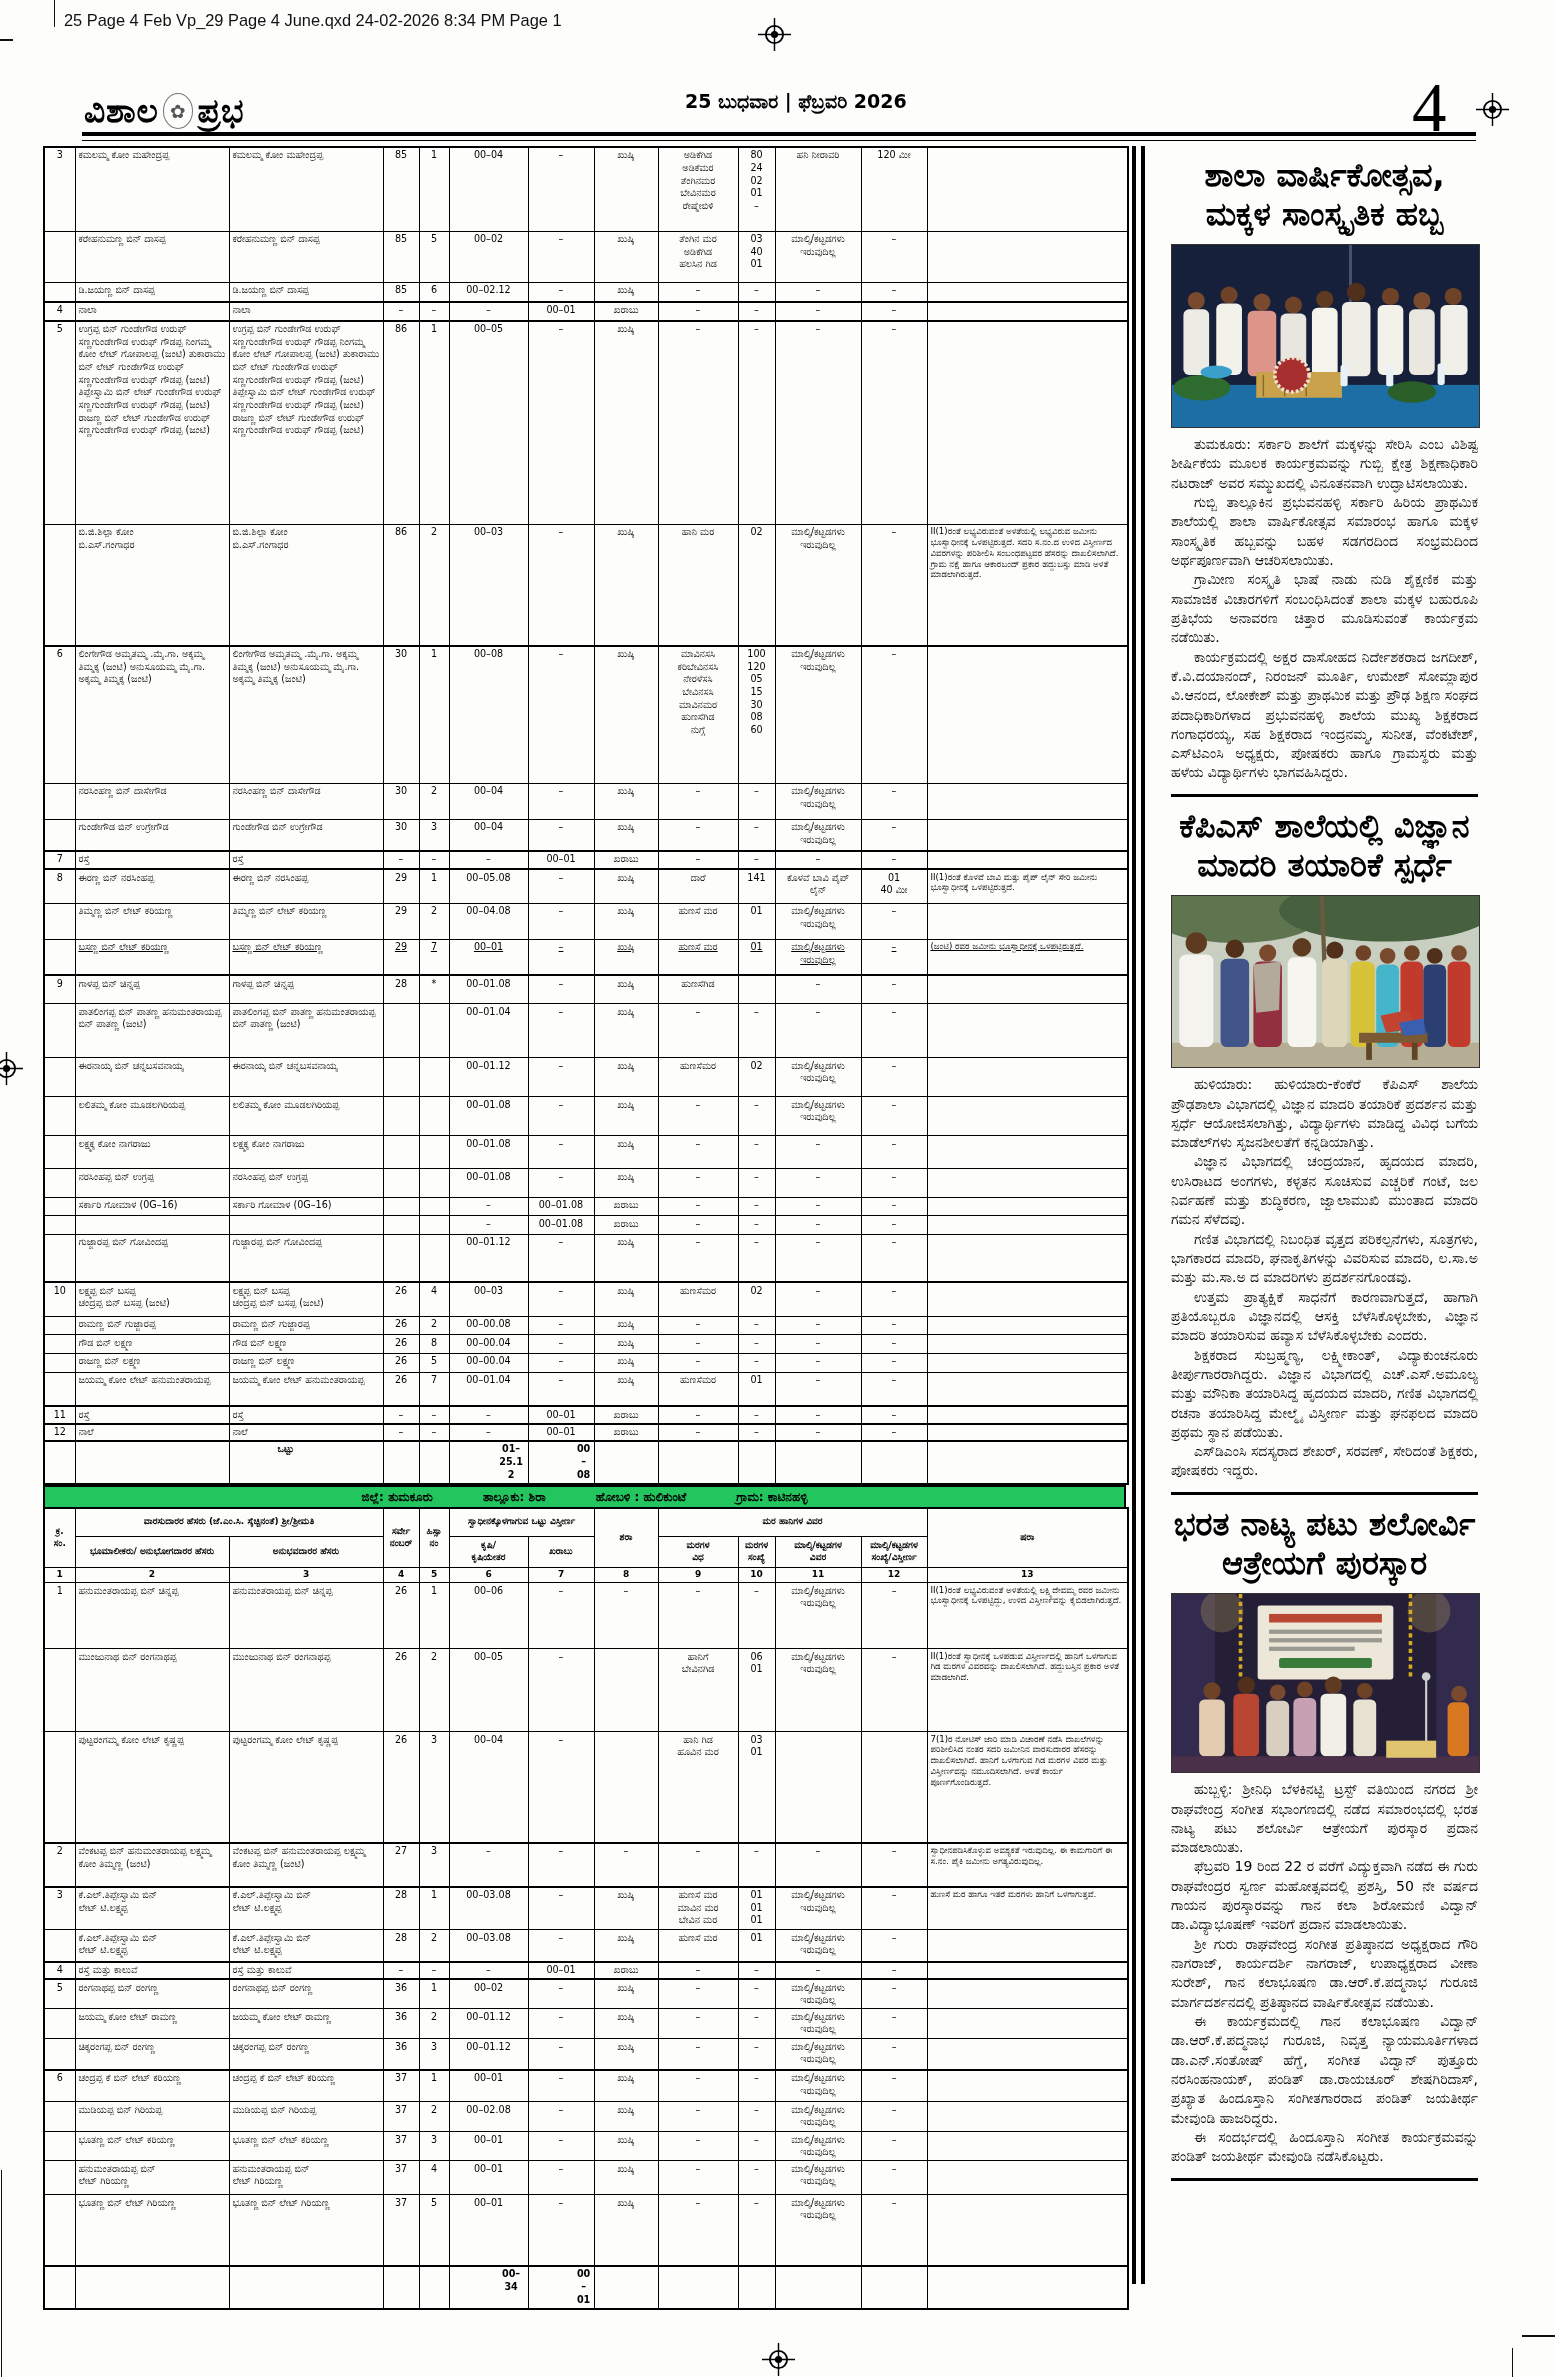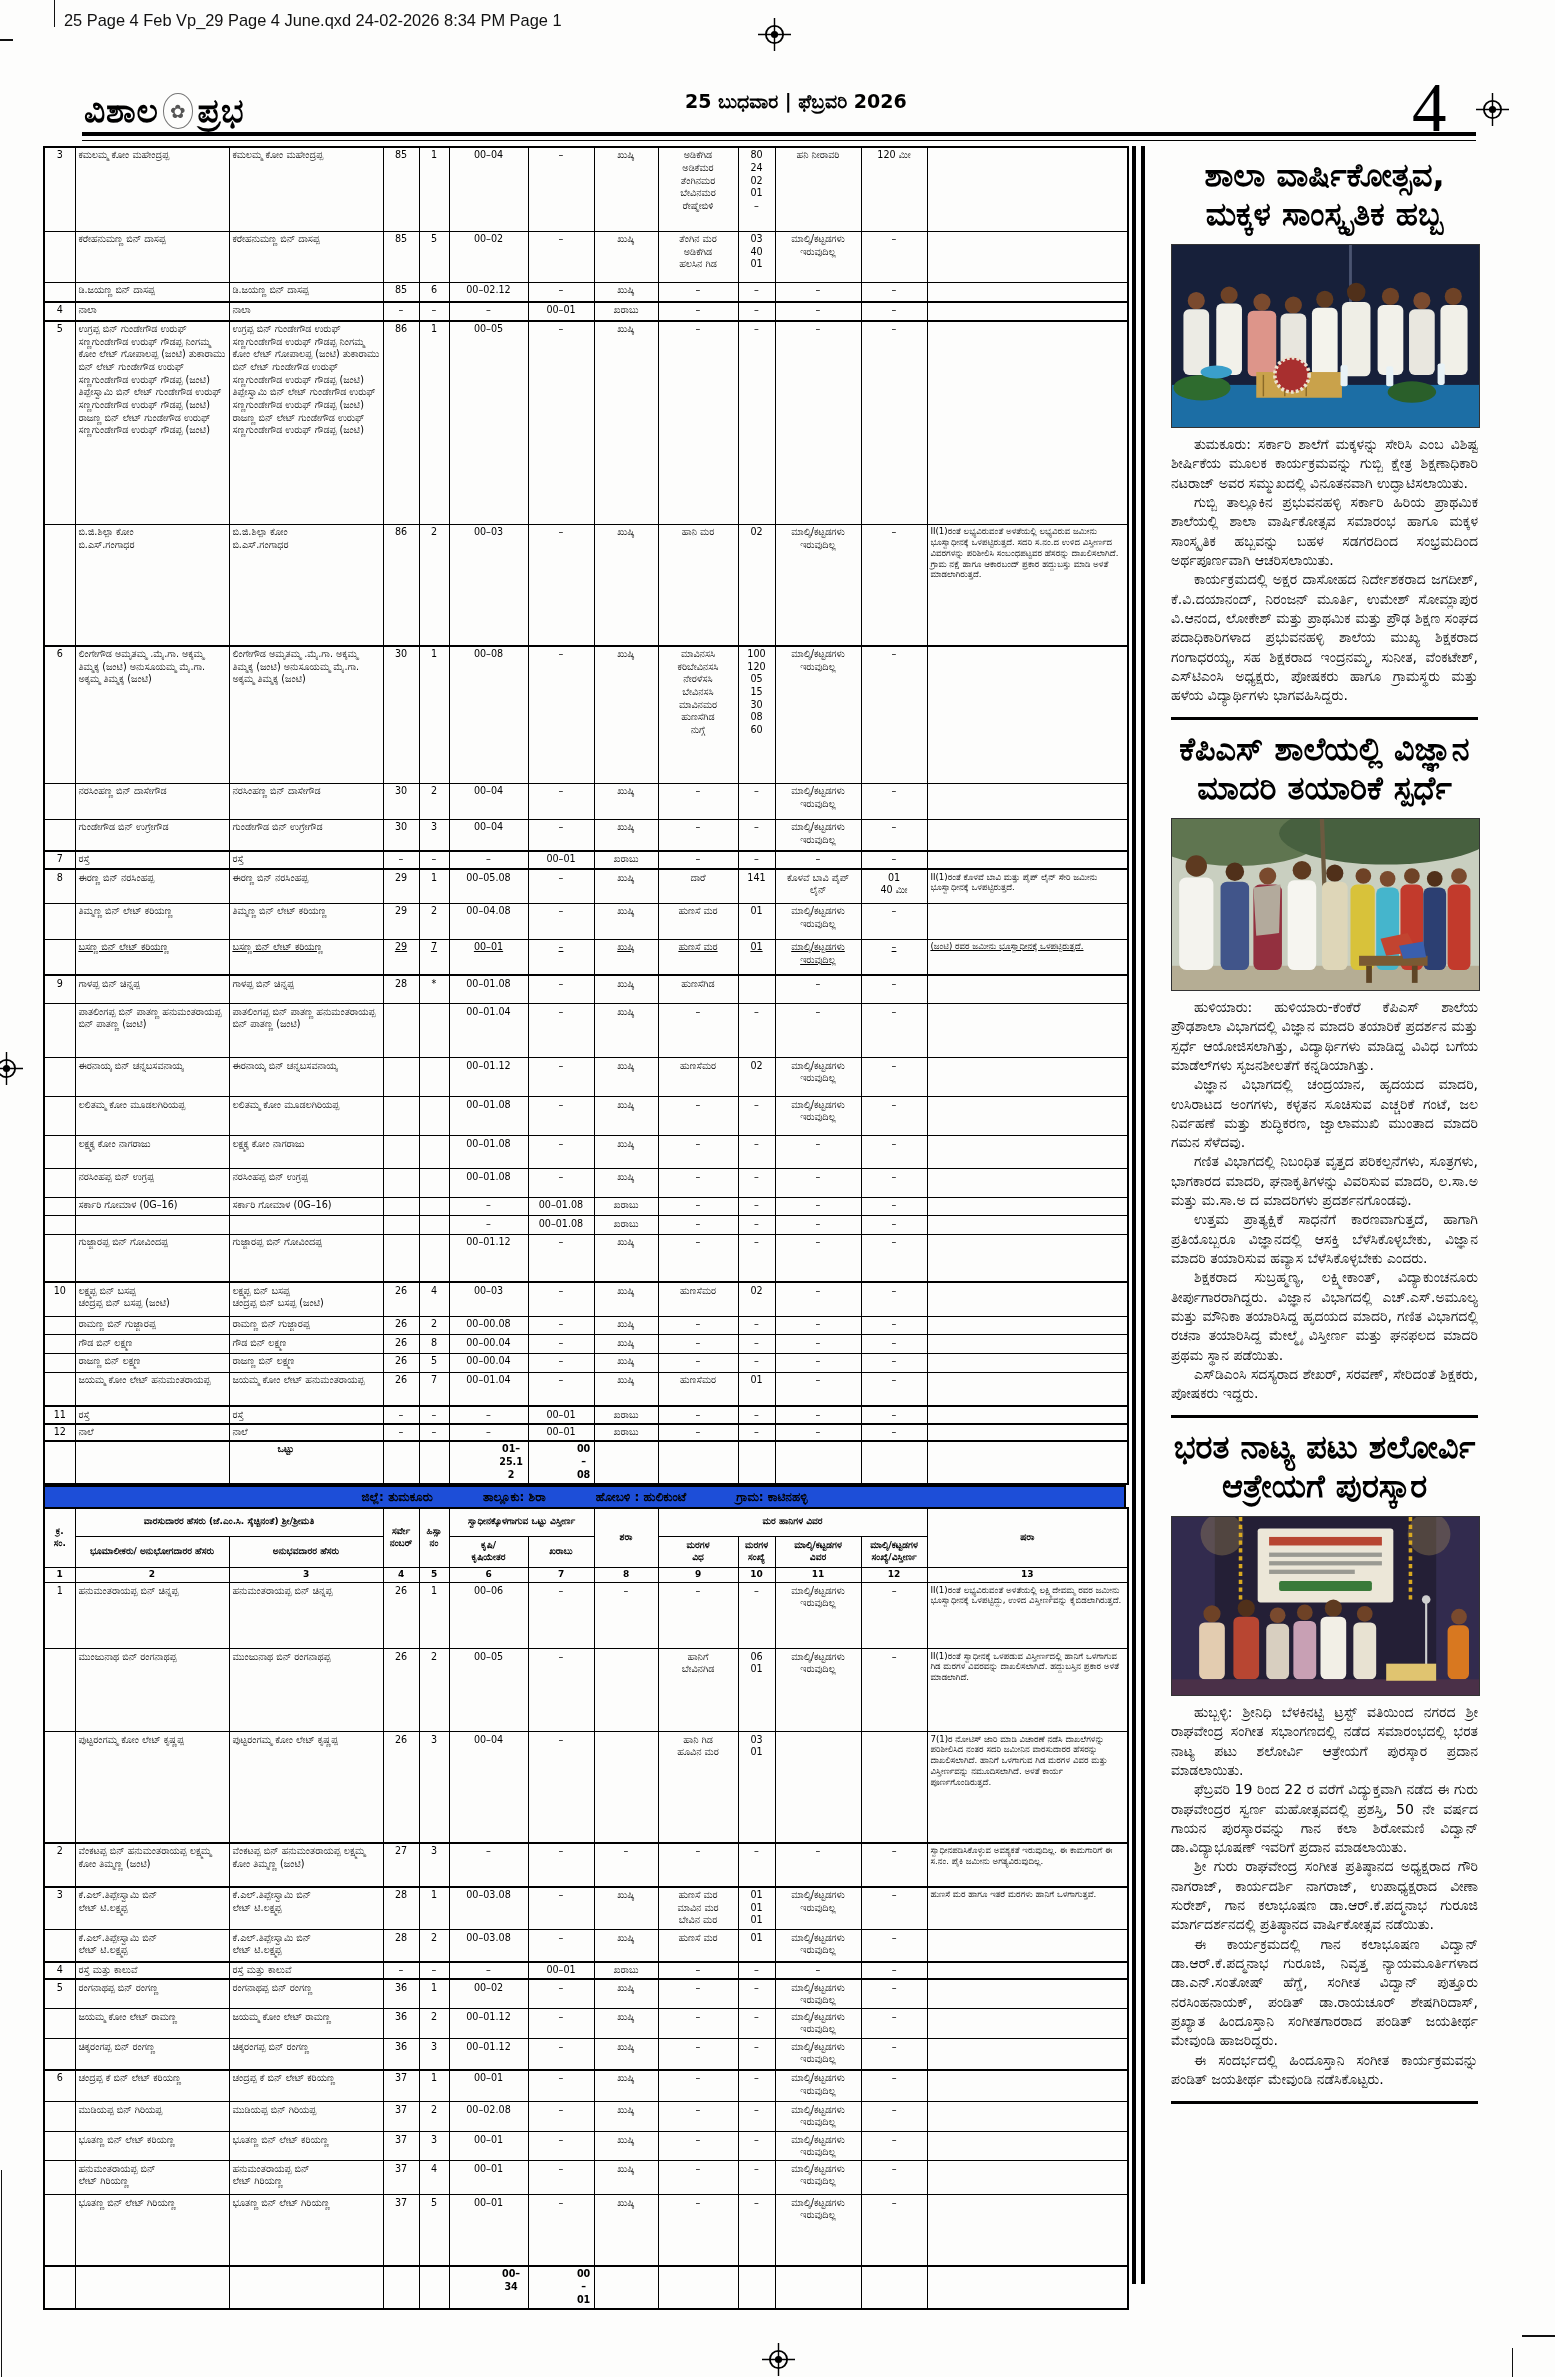--- a/index.html
+++ b/index.html
@@ -27,21 +27,21 @@
   .tabwrap{position:absolute;left:43px;top:146px;width:1083px;}
   table.landtab{border-collapse:collapse;table-layout:fixed;width:1083px;border:2.9px solid #000;}
   table.landtab td,table.landtab th{border:0.7px solid #000;padding:1.4px 2.9px;vertical-align:top;
       font-size:9.6px;line-height:1.32;white-space:pre-line;overflow:hidden;text-align:center;word-wrap:break-word;}
   table.landtab td:nth-child(2),table.landtab td:nth-child(3){text-align:left;}
   table.landtab td:nth-child(13){text-align:left;font-size:8.6px;line-height:1.25;}
   table.landtab tr.h td{border-top:2.1px solid #000;}
   table.landtab tr.b td{font-weight:bold;padding-left:48px;}
   table.landtab thead th{font-size:9px;font-weight:bold;vertical-align:middle;}
   .district{border:2.1px solid #000;border-bottom:none;border-top:2.1px solid #000;display:flex;justify-content:center;gap:50px;
-      font-weight:bold;font-size:12px;padding:2.9px 0;background:#1d4ed8;}
+      font-weight:bold;font-size:12px;padding:2.9px 0;background:#22c55e;}
   .district span{white-space:nowrap;}
   
   .news{position:absolute;left:1171px;top:146px;width:307px;}
   .hl{font-size:32px;font-weight:bold;text-align:center;line-height:1.22;margin:10px 0 10px 0;}
   .photo{width:307px;display:block;margin:0 0 7.1px 0;border:0.7px solid #333;}
   .news p{margin:0;text-indent:23px;text-align:justify;font-size:14px;line-height:1.38;}
   .art-rule{height:2.9px;background:#000;margin:11.4px 0 7.1px 0;}
 </style>
 </head>
 <body>
@@ -957,20 +957,21 @@
       <circle cx="168" cy="182" r="24" fill="#a82f2f" stroke="#ece2d0" stroke-width="5" stroke-dasharray="4 3"></circle>
       <ellipse cx="42" cy="200" rx="40" ry="18" fill="#2e6b2e"></ellipse>
       <ellipse cx="336" cy="206" rx="34" ry="15" fill="#2a5f2a"></ellipse>
       <ellipse cx="62" cy="178" rx="22" ry="9" fill="#3a9fca"></ellipse>
       <rect x="236" y="168" width="10" height="30" rx="3" fill="#e8f2f6"></rect>
       <rect x="300" y="170" width="10" height="28" rx="3" fill="#e8f2f6"></rect>
       <rect x="372" y="166" width="10" height="30" rx="3" fill="#e8f2f6"></rect>
     </svg>
     <p>ತುಮಕೂರು: ಸರ್ಕಾರಿ ಶಾಲೆಗೆ ಮಕ್ಕಳನ್ನು ಸೇರಿಸಿ ಎಂಬ ವಿಶಿಷ್ಟ ಶೀರ್ಷಿಕೆಯ ಮೂಲಕ ಕಾರ್ಯಕ್ರಮವನ್ನು ಗುಬ್ಬಿ ಕ್ಷೇತ್ರ ಶಿಕ್ಷಣಾಧಿಕಾರಿ ನಟರಾಜ್ ಅವರ ಸಮ್ಮುಖದಲ್ಲಿ ವಿನೂತನವಾಗಿ ಉದ್ಘಾಟಿಸಲಾಯಿತು.</p>
     <p>ಗುಬ್ಬಿ ತಾಲ್ಲೂಕಿನ ಪ್ರಭುವನಹಳ್ಳಿ ಸರ್ಕಾರಿ ಹಿರಿಯ ಪ್ರಾಥಮಿಕ ಶಾಲೆಯಲ್ಲಿ ಶಾಲಾ ವಾರ್ಷಿಕೋತ್ಸವ ಸಮಾರಂಭ ಹಾಗೂ ಮಕ್ಕಳ ಸಾಂಸ್ಕೃತಿಕ ಹಬ್ಬವನ್ನು ಬಹಳ ಸಡಗರದಿಂದ ಸಂಭ್ರಮದಿಂದ ಅರ್ಥಪೂರ್ಣವಾಗಿ ಆಚರಿಸಲಾಯಿತು.</p>
+    <p>ಗ್ರಾಮೀಣ ಸಂಸ್ಕೃತಿ ಭಾಷೆ ನಾಡು ನುಡಿ ಶೈಕ್ಷಣಿಕ ಮತ್ತು ಸಾಮಾಜಿಕ ವಿಚಾರಗಳಿಗೆ ಸಂಬಂಧಿಸಿದಂತೆ ಶಾಲಾ ಮಕ್ಕಳ ಬಹುರೂಪಿ ಪ್ರತಿಭೆಯ ಅನಾವರಣ ಚಿತ್ತಾರ ಮೂಡಿಸುವಂತೆ ಕಾರ್ಯಕ್ರಮ ನಡೆಯಿತು.</p>
     <p>ಕಾರ್ಯಕ್ರಮದಲ್ಲಿ ಅಕ್ಷರ ದಾಸೋಹದ ನಿರ್ದೇಶಕರಾದ ಜಗದೀಶ್, ಕೆ.ವಿ.ದಯಾನಂದ್, ನಿರಂಜನ್ ಮೂರ್ತಿ, ಉಮೇಶ್ ಸೋಮ್ಲಾಪುರ ವಿ.ಆನಂದ, ಲೋಕೇಶ್ ಮತ್ತು ಪ್ರಾಥಮಿಕ ಮತ್ತು ಪ್ರೌಢ ಶಿಕ್ಷಣ ಸಂಘದ ಪದಾಧಿಕಾರಿಗಳಾದ ಪ್ರಭುವನಹಳ್ಳಿ ಶಾಲೆಯ ಮುಖ್ಯ ಶಿಕ್ಷಕರಾದ ಗಂಗಾಧರಯ್ಯ, ಸಹ ಶಿಕ್ಷಕರಾದ ಇಂದ್ರನಮ್ಮ, ಸುನೀತ, ವೆಂಕಟೇಶ್, ಎಸ್‌ಟಿಎಂಸಿ ಅಧ್ಯಕ್ಷರು, ಪೋಷಕರು ಹಾಗೂ ಗ್ರಾಮಸ್ಥರು ಮತ್ತು ಹಳೆಯ ವಿದ್ಯಾರ್ಥಿಗಳು ಭಾಗವಹಿಸಿದ್ದರು.</p>
 
     <div class="art-rule"></div>
 
     <div class="hl">
       <span>ಕೆಪಿಎಸ್ ಶಾಲೆಯಲ್ಲಿ ವಿಜ್ಞಾನ</span><br>
       <span>ಮಾದರಿ ತಯಾರಿಕೆ ಸ್ಪರ್ಧೆ</span>
     </div>
     <svg class="photo" width="307" height="171" viewBox="0 0 430 240" preserveAspectRatio="none">
       <rect width="430" height="240" fill="#c9cfc0"></rect>

